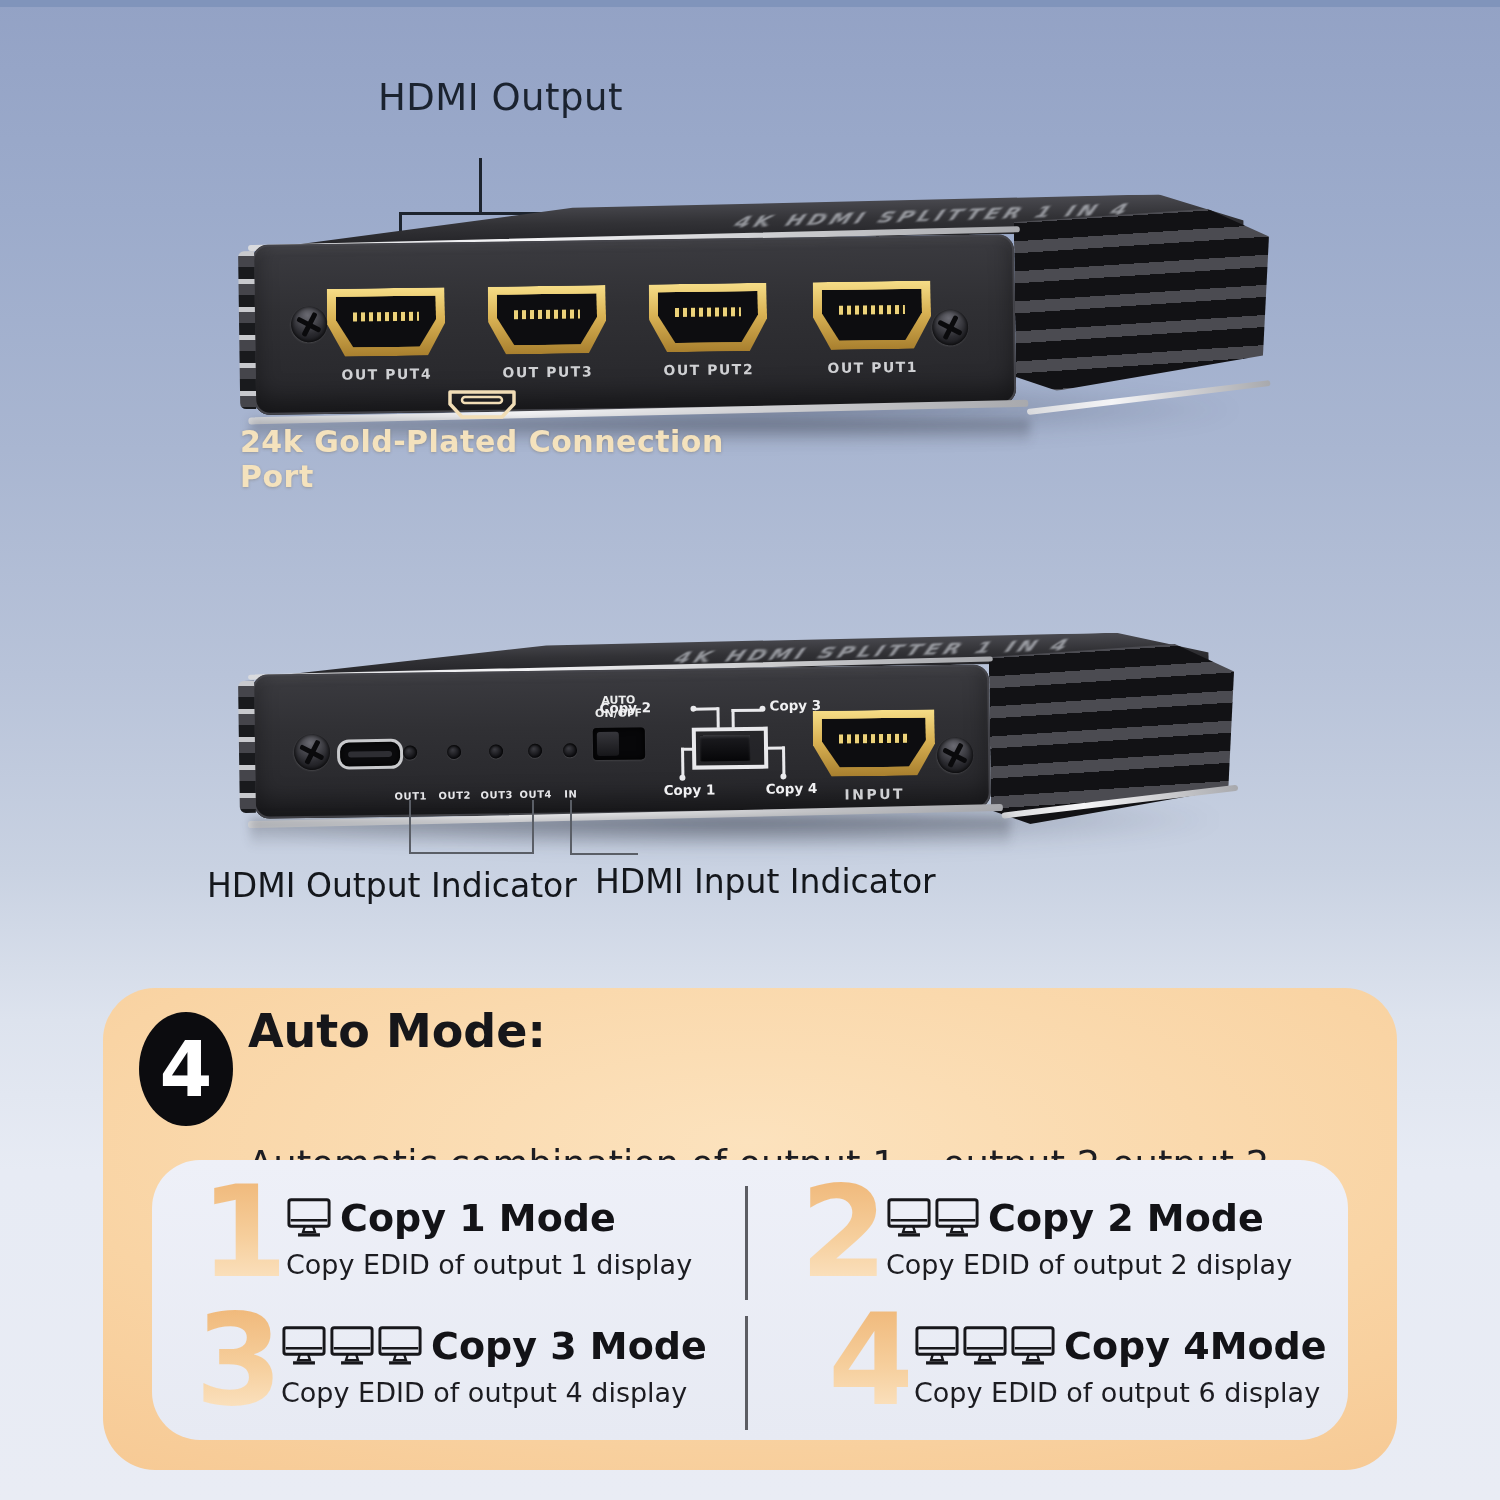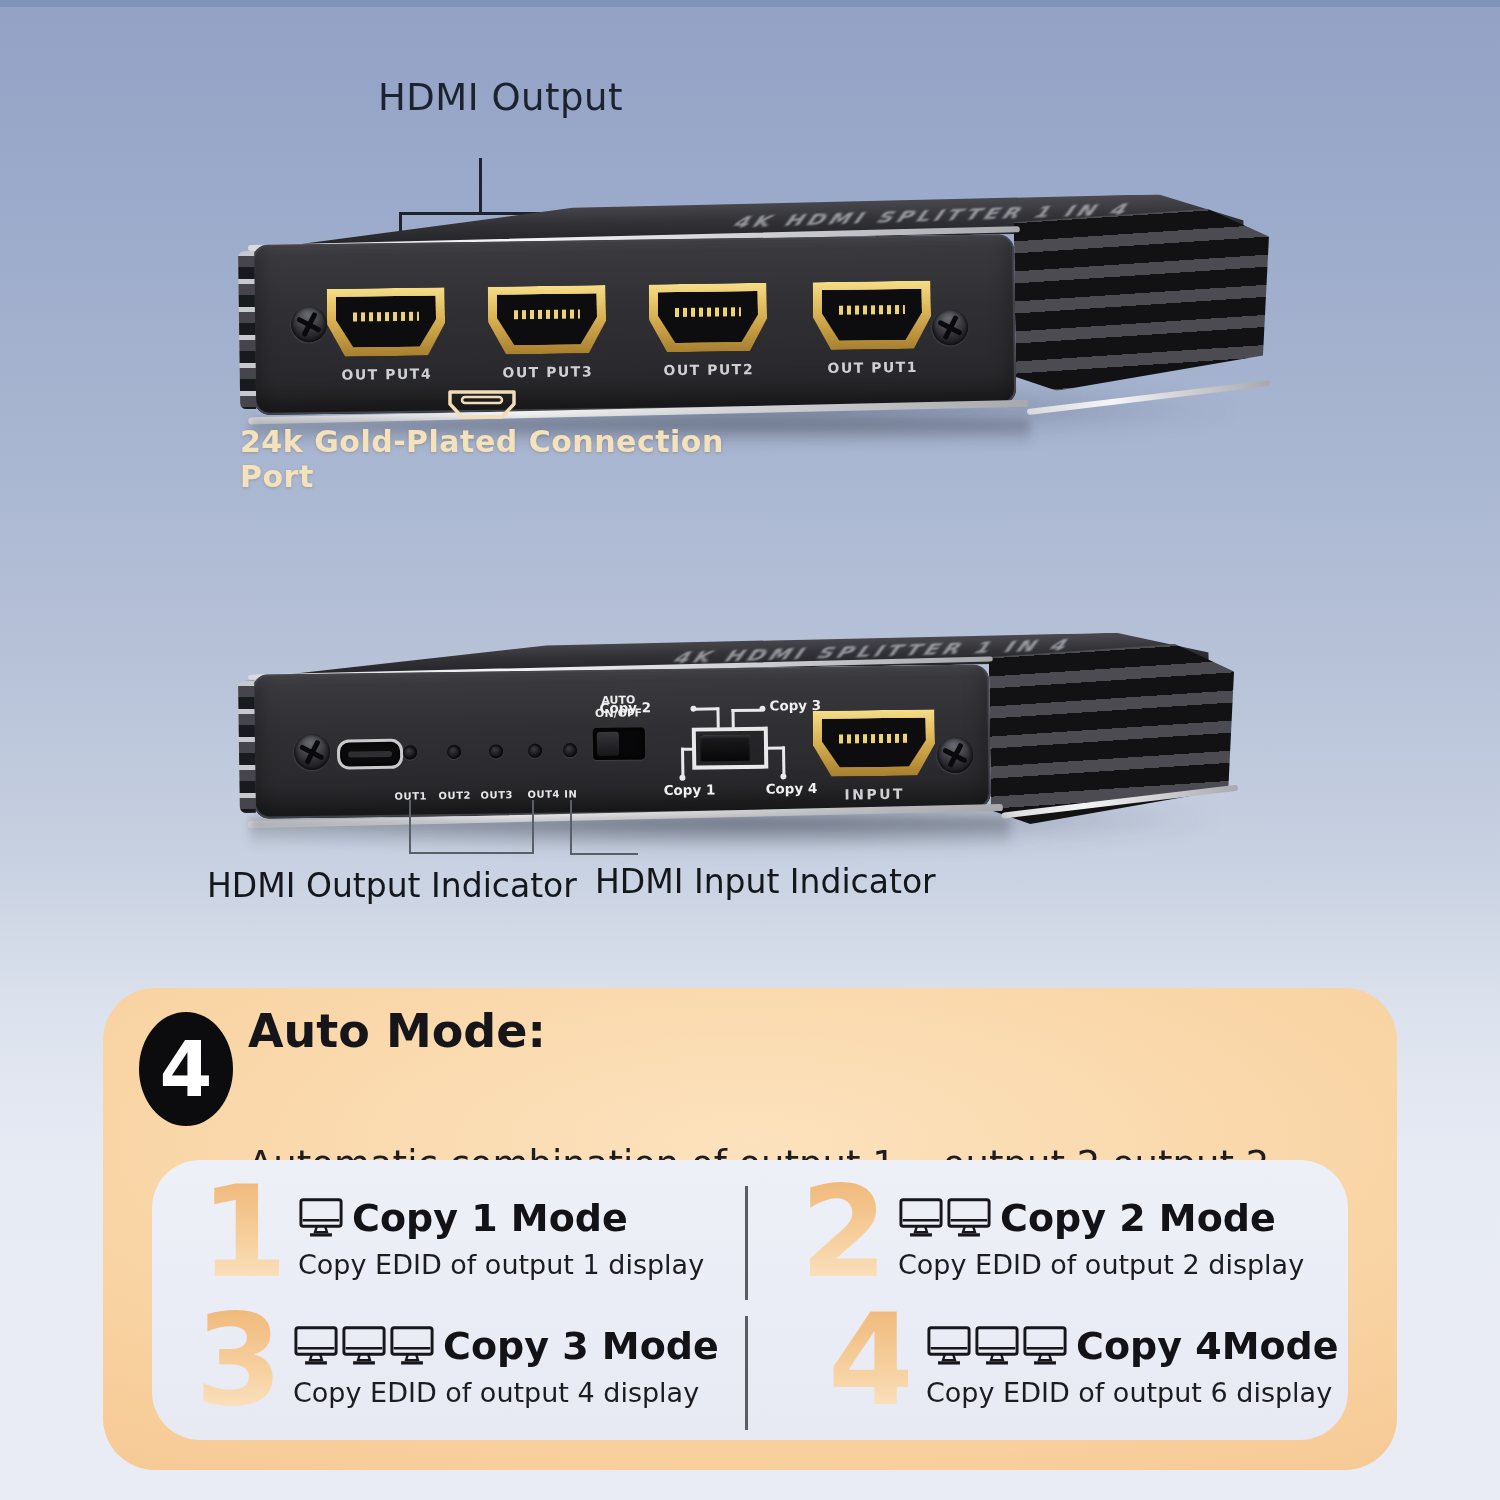--- a/index.html
+++ b/index.html
@@ -78,21 +78,21 @@
     color:#ffffff;font-size:76px;font-weight:700;display:flex;align-items:center;justify-content:center;}
   .panel-title{position:absolute;left:145px;top:16px;font-size:46px;font-weight:700;color:#16161a;}
   .panel-desc{position:absolute;left:145px;top:72px;font-size:37px;line-height:42px;color:#1d1d22;white-space:pre-wrap;}
   .inner{position:absolute;left:49px;top:172px;width:1196px;height:280px;border-radius:48px;
     background:linear-gradient(180deg,#eef0f8 0%,#e7eaf3 100%);}
   .divider{position:absolute;width:3px;background:#5c5d63;}
   .mode-cell{position:absolute;display:flex;}
   .mode-num{width:80px;text-align:center;font-size:126px;font-weight:700;line-height:106px;
     background:linear-gradient(180deg,#f0b97b 0%,#f6cf9d 55%,#fbe3c2 100%);
     -webkit-background-clip:text;background-clip:text;color:transparent;}
-  .mode-body{margin-left:18px;padding-top:16px;}
+  .mode-body{margin-left:6px;padding-top:16px;}
   .mode-head{display:flex;align-items:center;}
   .mons{display:flex;align-items:flex-end;}
   .mon{width:46px;height:42px;margin-right:2px;}
   .mode-title{font-size:38px;font-weight:700;color:#131317;margin-left:6px;white-space:nowrap;}
   .mode-sub{margin-top:9px;font-size:27px;color:#1c1c21;white-space:nowrap;}
 </style>
 </head>
 <body>
 
 <div class="stage">
@@ -174,21 +174,21 @@
       <div class="usbc" style="left:84px;top:66px;"></div>
 
       <div class="led" style="left:150px;top:73px;"></div>
       <div class="led" style="left:194px;top:73px;"></div>
       <div class="led" style="left:236px;top:73px;"></div>
       <div class="led" style="left:275px;top:73px;"></div>
       <div class="led" style="left:310px;top:73px;"></div>
       <div class="led-label" style="left:135px;top:118px;">OUT1</div>
       <div class="led-label" style="left:179px;top:118px;">OUT2</div>
       <div class="led-label" style="left:221px;top:118px;">OUT3</div>
-      <div class="led-label" style="left:260px;top:118px;margin-left:8px;">OUT4</div>
+      <div class="led-label" style="left:260px;top:118px;">OUT4</div>
       <div class="led-label" style="left:295px;top:118px;">IN</div>
 
       <div class="auto-label" style="left:326px;top:24px;">
         <div>AUTO</div>
         <div>ON/OFF</div>
       </div>
       <div class="aswitch" style="left:340px;top:58px;"></div>
 
       <div class="clabel" style="left:347px;top:30px;">Copy 2</div>
       <div class="cdot" style="left:438px;top:37px;"></div>

